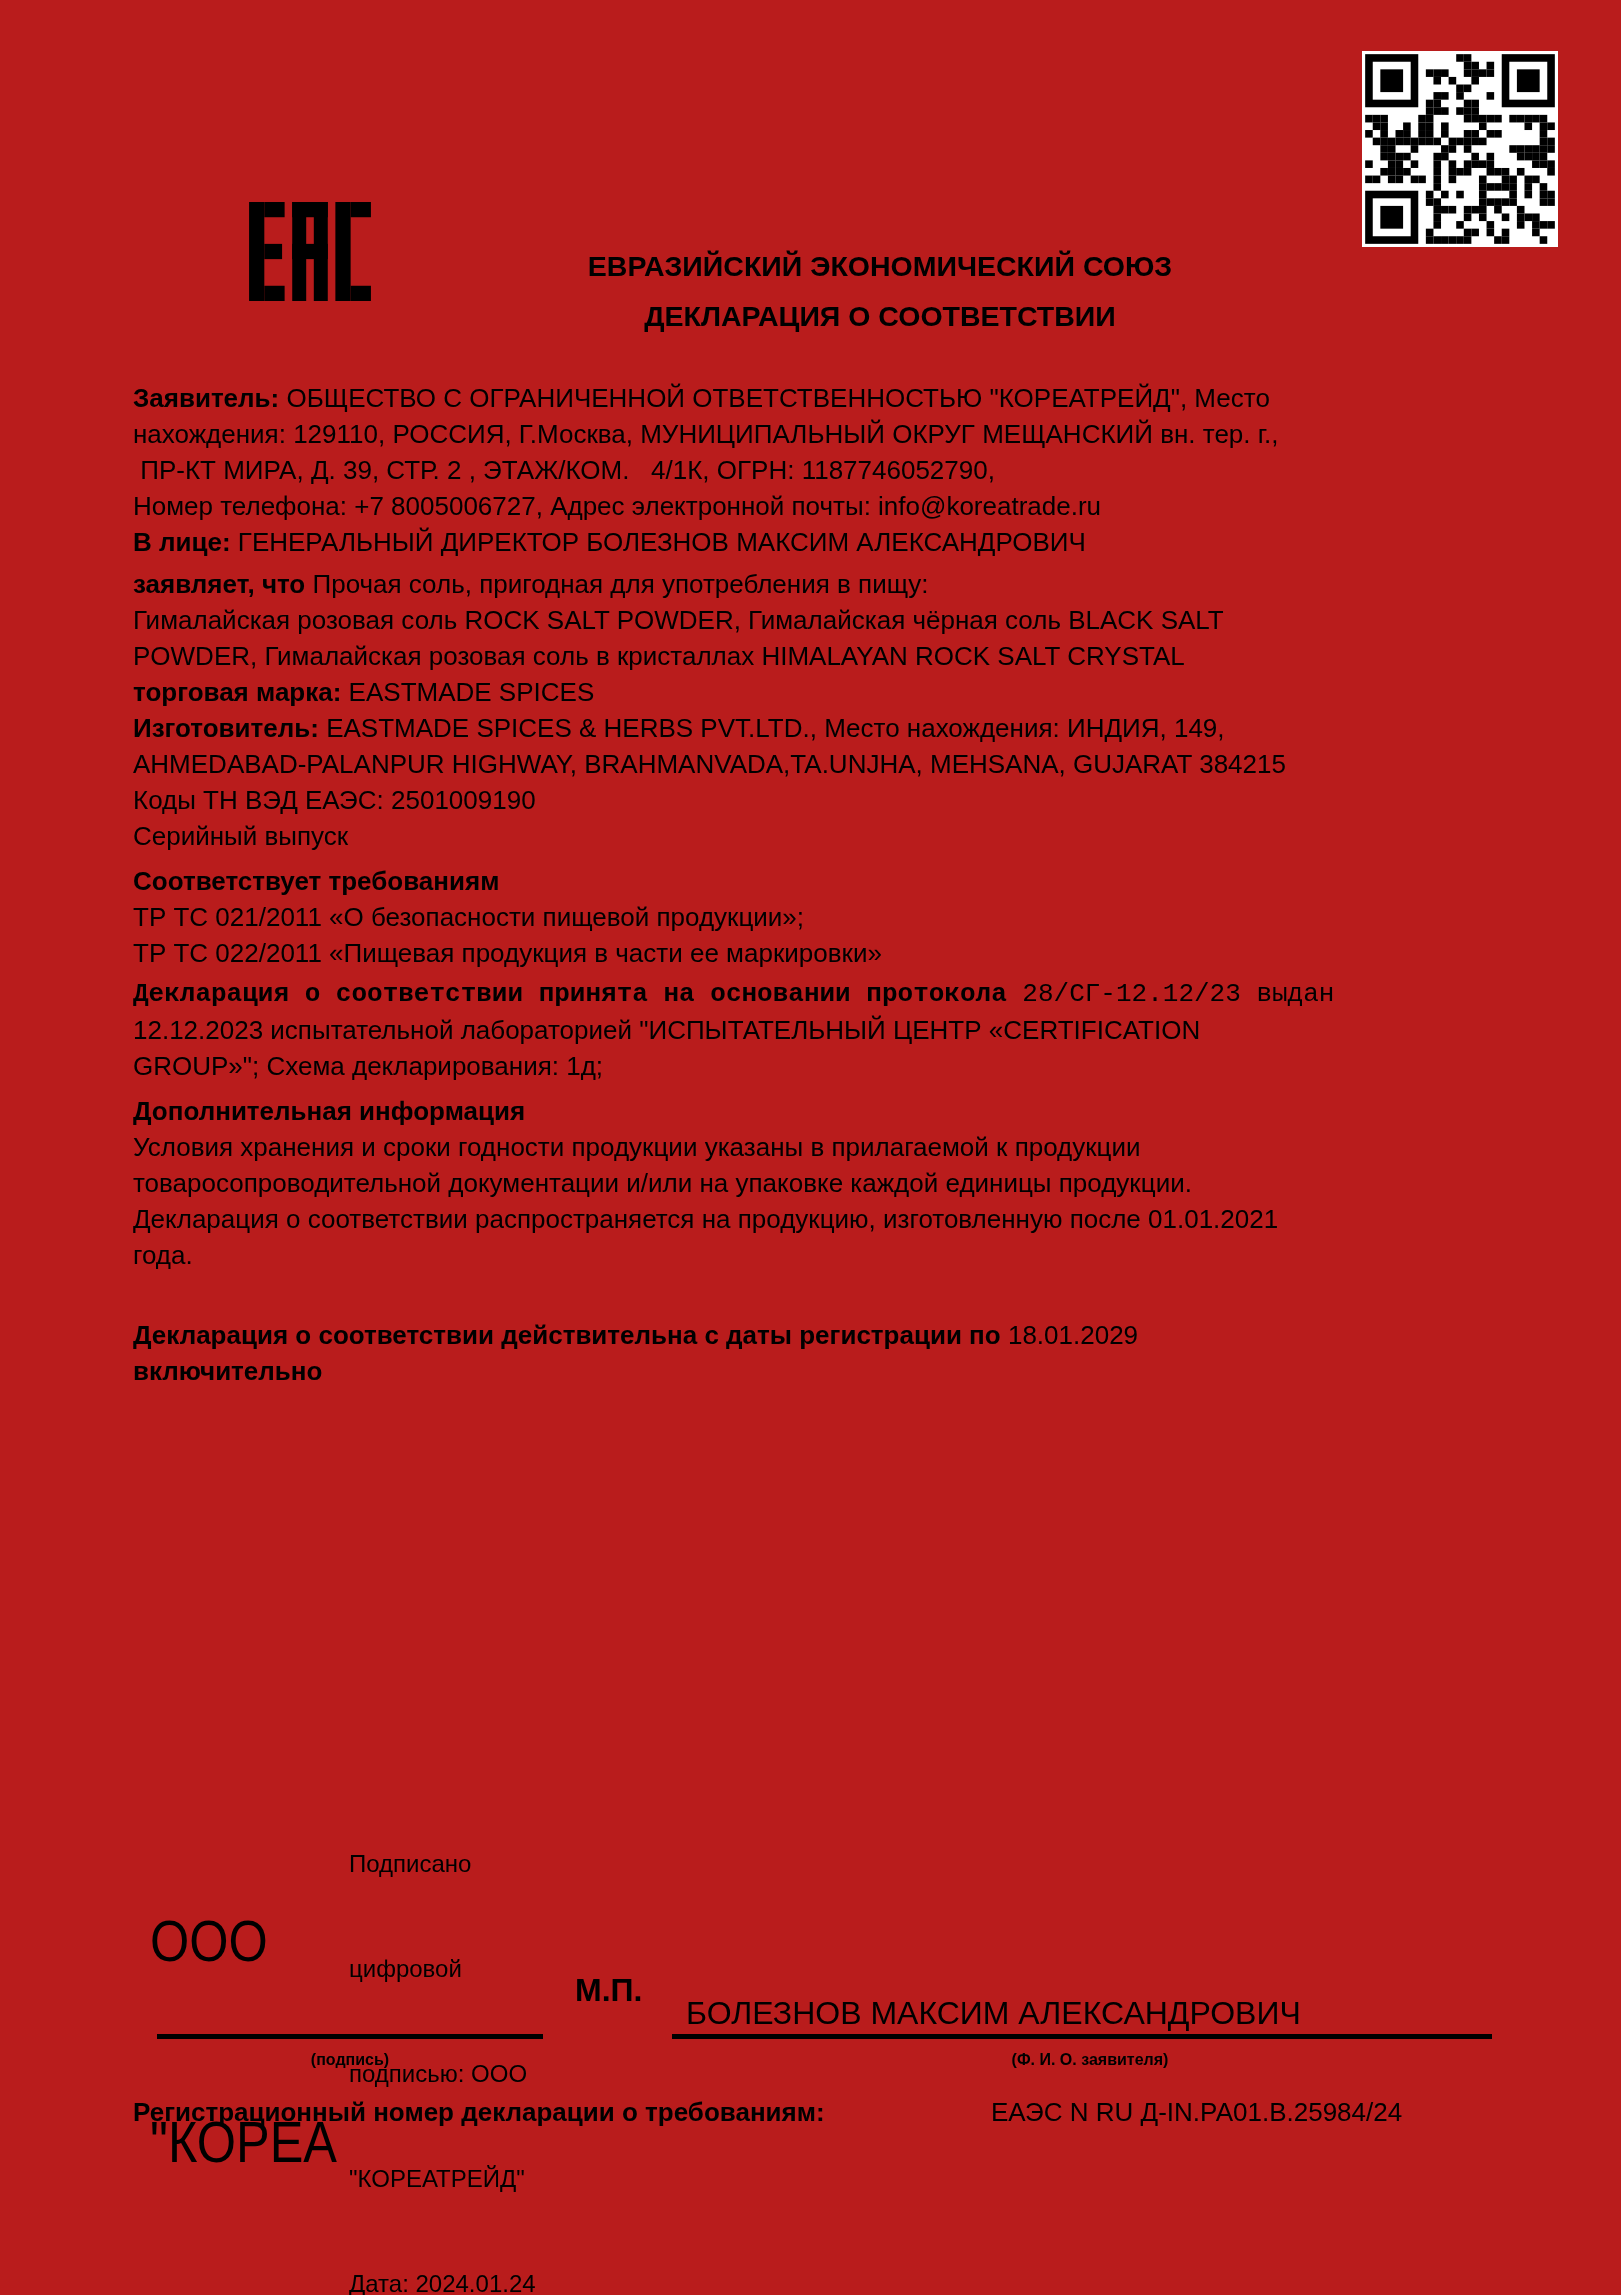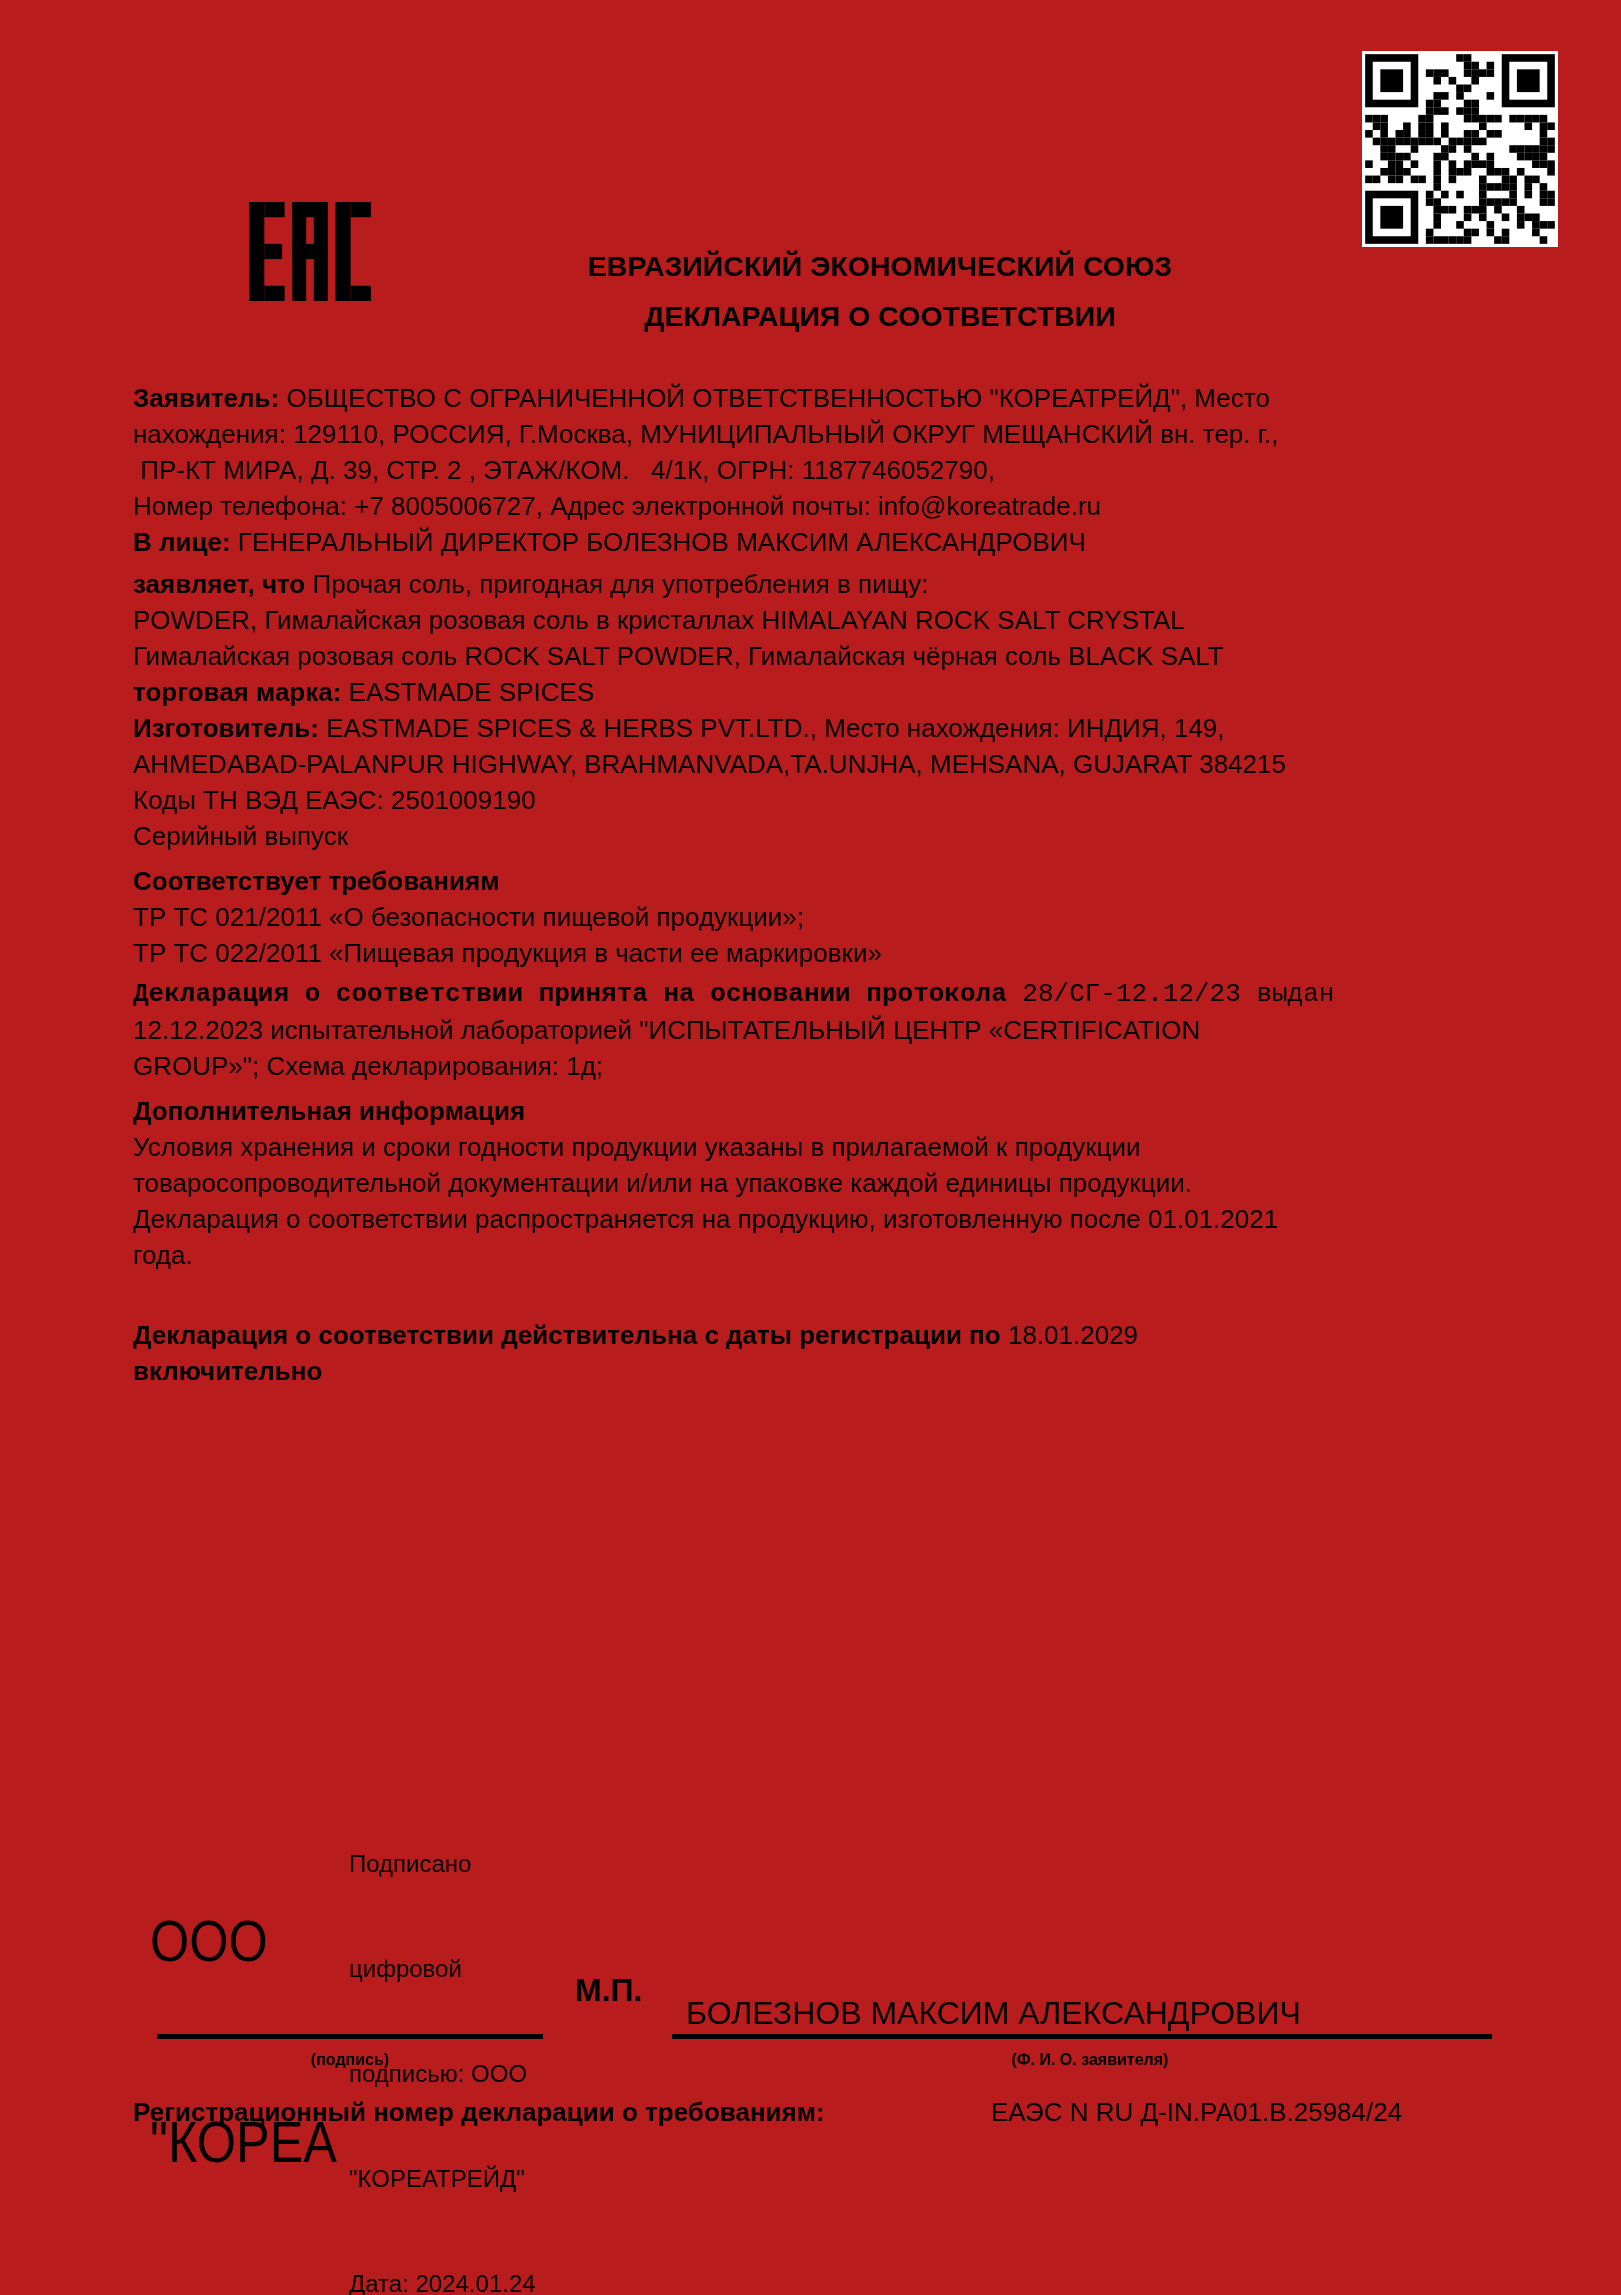--- a/index.html
+++ b/index.html
@@ -317,22 +317,22 @@
     <div class="t2">ДЕКЛАРАЦИЯ О СООТВЕТСТВИИ</div>
   </div>
 
   <div class="content">
       <div class="line"><b>Заявитель: </b><span>ОБЩЕСТВО С ОГРАНИЧЕННОЙ ОТВЕТСТВЕННОСТЬЮ "КОРЕАТРЕЙД", Место</span></div>
       <div class="line"><span>нахождения: 129110, РОССИЯ, Г.Москва, МУНИЦИПАЛЬНЫЙ ОКРУГ МЕЩАНСКИЙ вн. тер. г.,</span></div>
       <div class="line"><span> ПР-КТ МИРА, Д. 39, СТР. 2 , ЭТАЖ/КОМ.   4/1К, ОГРН: 1187746052790,</span></div>
       <div class="line"><span>Номер телефона: +7 8005006727, Адрес электронной почты: info@koreatrade.ru</span></div>
       <div class="line"><b>В лице: </b><span>ГЕНЕРАЛЬНЫЙ ДИРЕКТОР БОЛЕЗНОВ МАКСИМ АЛЕКСАНДРОВИЧ</span></div>
       <div class="line" style="margin-top: 6.3px;"><b>заявляет, что </b><span>Прочая соль, пригодная для употребления в пищу:</span></div>
+      <div class="line"><span>Гималайская розовая соль ROCK SALT POWDER, Гималайская чёрная соль BLACK SALT</span></div>
       <div class="line"><span>POWDER, Гималайская розовая соль в кристаллах HIMALAYAN ROCK SALT CRYSTAL</span></div>
-      <div class="line"><span>Гималайская розовая соль ROCK SALT POWDER, Гималайская чёрная соль BLACK SALT</span></div>
       <div class="line"><b>торговая марка: </b><span>EASTMADE SPICES</span></div>
       <div class="line"><b>Изготовитель: </b><span>EASTMADE SPICES &amp; HERBS PVT.LTD., Место нахождения: ИНДИЯ, 149,</span></div>
       <div class="line"><span>AHMEDABAD-PALANPUR HIGHWAY, BRAHMANVADA,TA.UNJHA, MEHSANA, GUJARAT 384215</span></div>
       <div class="line"><span>Коды ТН ВЭД ЕАЭС: 2501009190</span></div>
       <div class="line"><span>Серийный выпуск</span></div>
       <div class="line" style="margin-top: 8.9px;"><b>Соответствует требованиям</b></div>
       <div class="line"><span>ТР ТС 021/2011 «О безопасности пищевой продукции»;</span></div>
       <div class="line"><span>ТР ТС 022/2011 «Пищевая продукция в части ее маркировки»</span></div>
       <div class="line" style="margin-top: 5px; font-family: Liberation Mono, monospace;"><b>Декларация о соответствии принята на основании протокола </b><span>28/СГ-12.12/23 выдан</span></div>
       <div class="line"><span>12.12.2023 испытательной лабораторией "ИСПЫТАТЕЛЬНЫЙ ЦЕНТР «CERTIFICATION</span></div>

